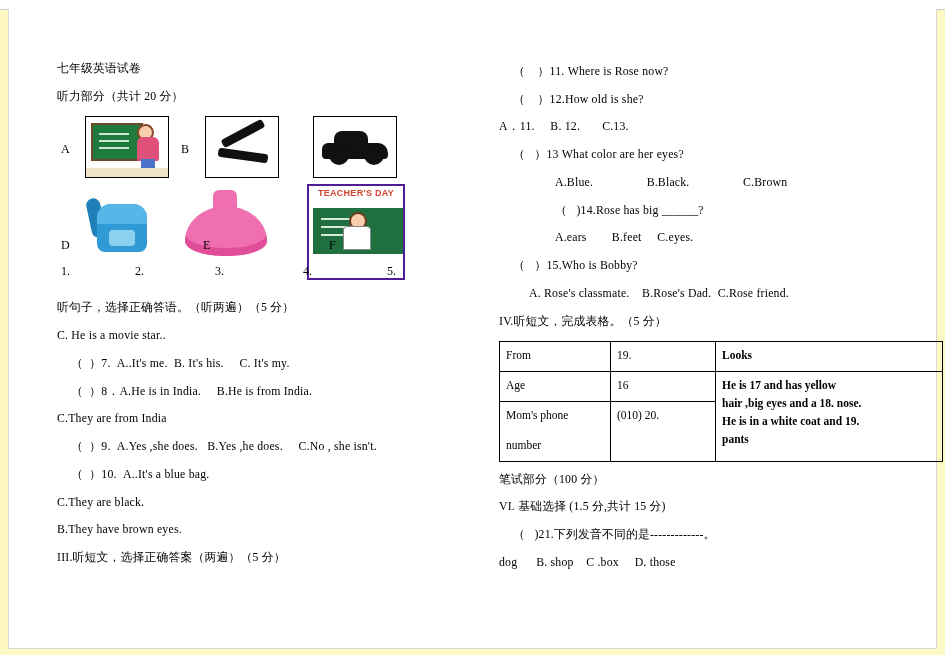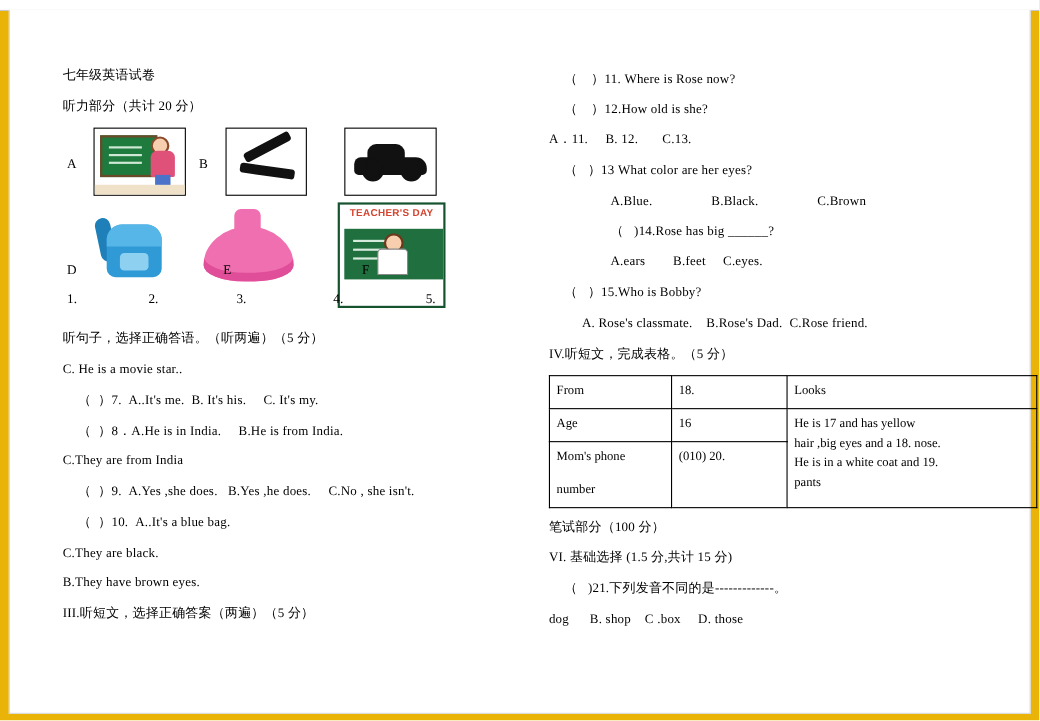--- a/index.html
+++ b/index.html
@@ -9,21 +9,21 @@
   }
   body {
     font-family: "Liberation Serif", serif;
     font-size: 11.5px;
     color: #000;
   }
   .page {
     position: relative;
     width: 945px;
     height: 655px;
-    background: #eab308;
+    background: #fef9c3;
     overflow: hidden;
   }
   .topline {
     position: absolute;
     left: 0; top: 0;
     width: 945px;
     height: 9px;
     background: #ffffff;
     border-bottom: 1px solid #c8c8c8;
   }
@@ -176,21 +176,21 @@
   }
   .dress-skirt {
     position: absolute; left: 8px; top: 20px; width: 82px; height: 50px;
     background: #f06fb0;
     border-radius: 50% 50% 46% 46% / 70% 70% 30% 30%;
     box-shadow: inset 0 -8px 0 #e04d98;
   }
   
   .picF {
     left: 250px; top: 68px; width: 98px; height: 96px;
-    border: 2px solid #14532d; background: #ffffff; overflow: hidden;
+    border: 2px solid #4c1d95; background: #ffffff; overflow: hidden;
   }
   .fboard {
     position: absolute; left: 4px; top: 22px; width: 90px; height: 46px;
     background: #1f6f3f;
   }
   .fboard:after {
     content: "";
     position: absolute; left: 8px; top: 10px; width: 44px; height: 2px;
     background: #d6eadd;
     box-shadow: 0 8px 0 #d6eadd, 0 16px 0 #d6eadd;
@@ -231,21 +231,21 @@
     font-size: 11.5px;
   }
   table.form td {
     border: 1px solid #000;
     padding: 5px 6px 6px 6px;
     vertical-align: top;
     line-height: 1.55;
   }
   td.c1 { width: 98px; }
   td.c2 { width: 92px; }
-  td.c3 { width: 214px; }
+  td.c3 { width: 214px; font-weight: bold; }
 </style>
 </head>
 <body>
 
 <div class="page">
   <div class="topline"></div>
   <div class="sheet">
 
     <div class="col-left">
       <div class="line">七年级英语试卷</div>
@@ -329,21 +329,21 @@
       <div class="line ind3">（   )14.Rose has big ______?</div>
       <div class="line ind3">A.ears        B.feet     C.eyes.</div>
       <div class="line ind1">（   ）15.Who is Bobby?</div>
       <div class="line ind2">A. Rose's classmate.    B.Rose's Dad.  C.Rose friend.</div>
       <div class="line">IV.听短文，完成表格。（5 分）</div>
 
       <table class="form">
         <tbody>
           <tr>
             <td class="c1">From</td>
-            <td class="c2">18.</td>
+            <td class="c2">19.</td>
             <td class="c3">Looks</td>
           </tr>
           <tr>
             <td class="c1">Age</td>
             <td class="c2">16</td>
             <td class="c3" rowspan="3">
               <div>He  is   17       and  has  yellow</div>
               <div>hair ,big  eyes and  a  18.   nose.</div>
               <div>He  is  in  a  white  coat  and      19.</div>
               <div>pants</div>

